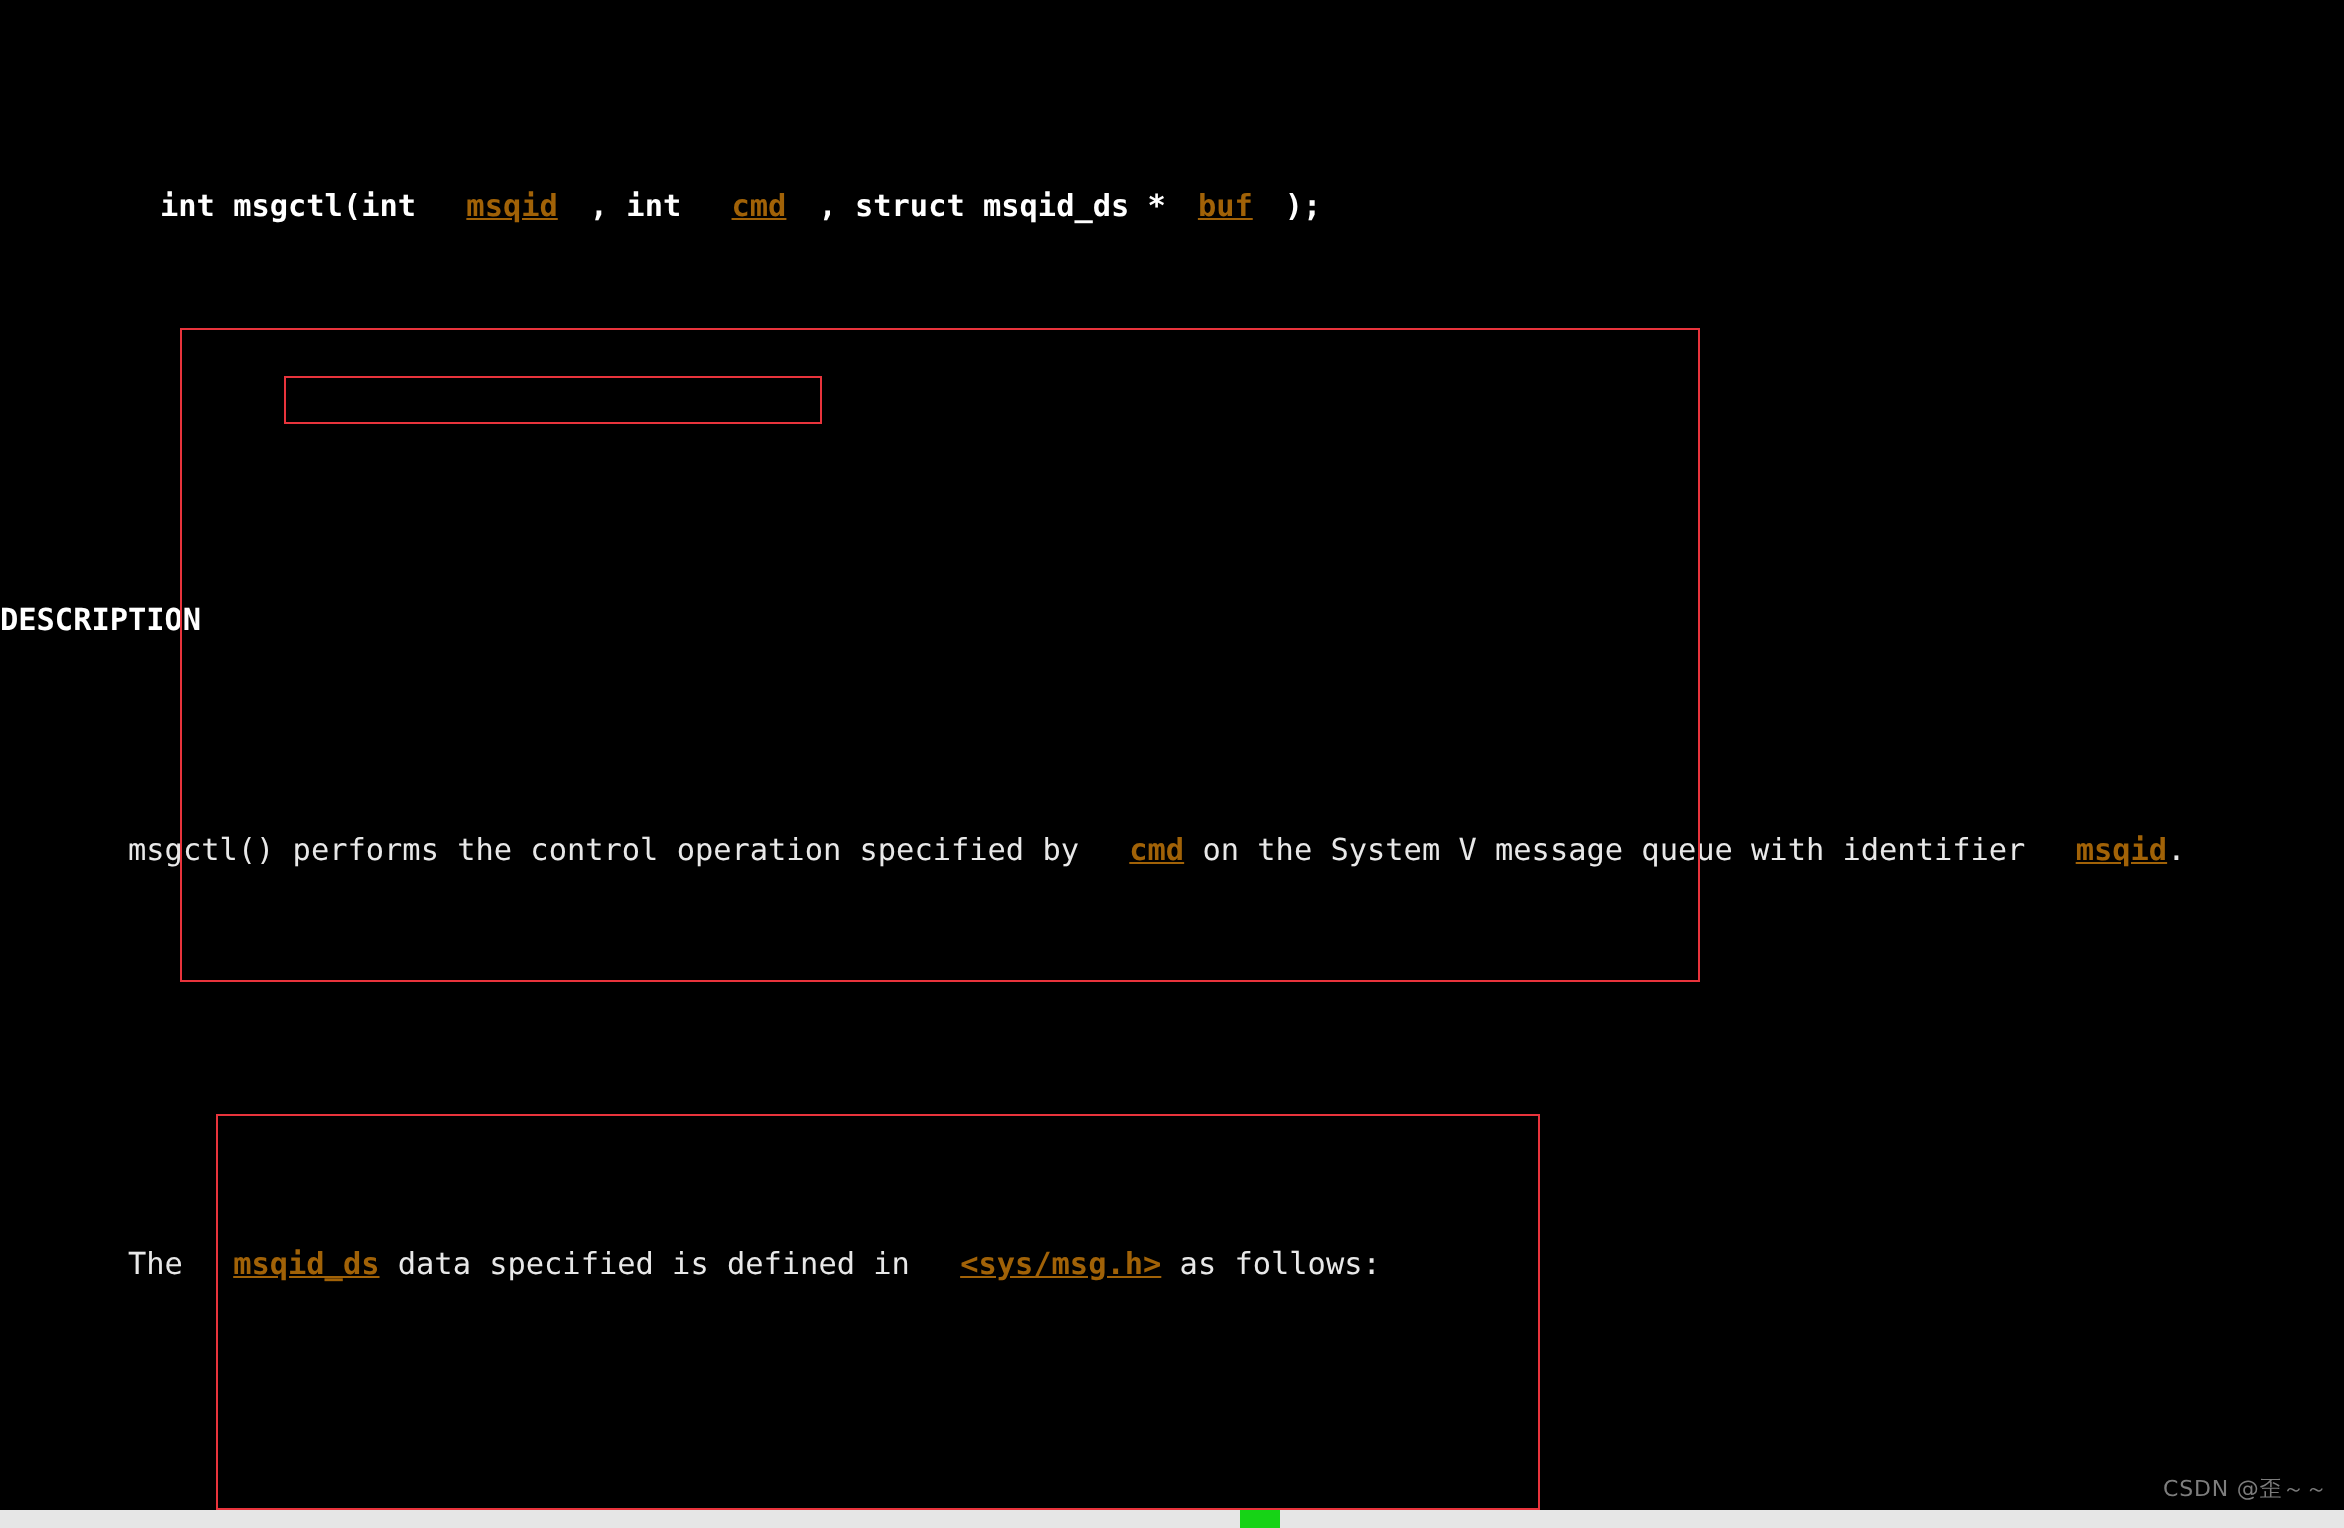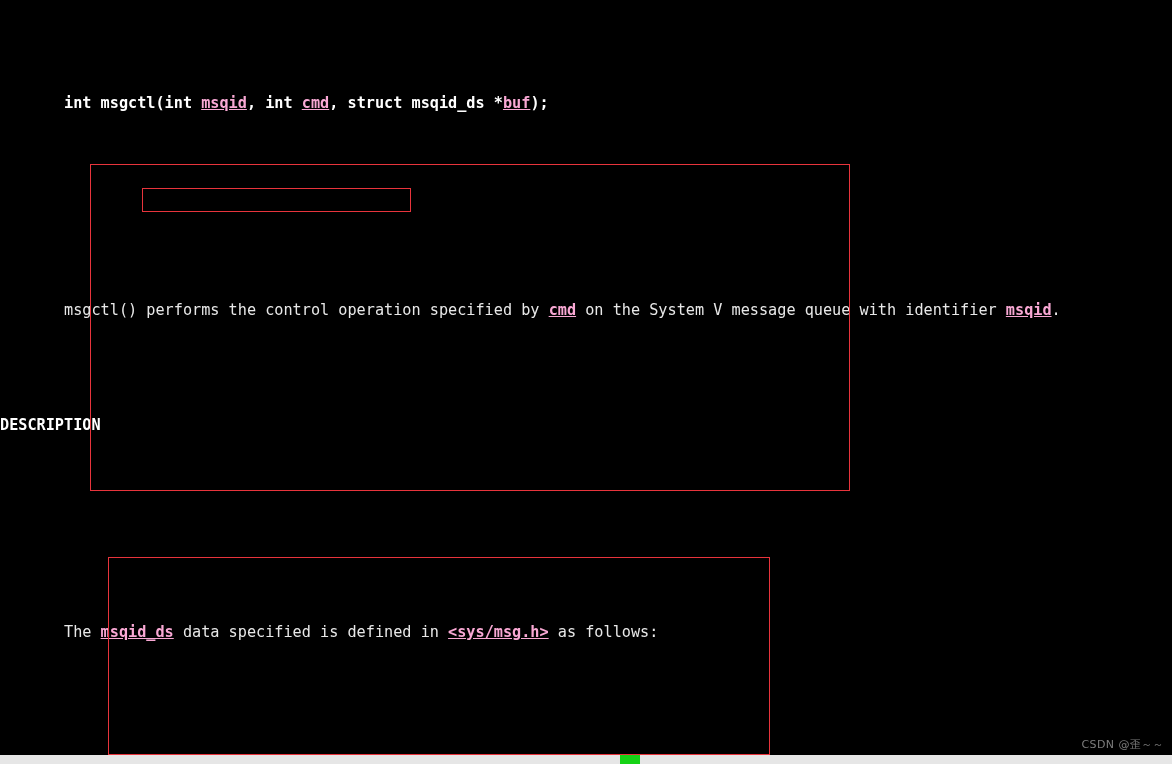--- a/index.html
+++ b/index.html
@@ -32,24 +32,25 @@
 
   .line {
     height: 23px;
     white-space: pre;
     color: #e8e8e8;
   }
 
   .bold {
     font-weight: bold;
     color: #ffffff;
+    margin-left: 16px;
   }
   .ul {
     text-decoration: underline;
-    color: #f9a8d4;
+    color: #a16207;
   }
   .hdr {
     font-weight: bold;
     color: #ffffff;
   }
 
   
   .annot-box {
     position: absolute;
     border: 1.5px solid #e8343c;
@@ -99,24 +100,24 @@
 <body>
 
 <div id="terminal">
 
   
   <div class="line"><span>       </span><span class="bold">int msgctl(int </span><span class="bold ul">msqid</span><span class="bold">, int </span><span class="bold ul">cmd</span><span class="bold">, struct msqid_ds *</span><span class="bold ul">buf</span><span class="bold">);</span></div>
 
   <div class="line"> </div>
 
   
-  <div class="line"><span>       </span><span>msgctl() performs the control operation specified by </span><span class="bold ul">cmd</span><span> on the System V message queue with identifier </span><span class="bold ul">msqid</span><span>.</span></div>
+  <div class="line"><span class="hdr">DESCRIPTION</span></div>
 
   
-  <div class="line"><span class="hdr">DESCRIPTION</span></div>
+  <div class="line"><span>       </span><span>msgctl() performs the control operation specified by </span><span class="bold ul">cmd</span><span> on the System V message queue with identifier </span><span class="bold ul">msqid</span><span>.</span></div>
 
   <div class="line"> </div>
 
   
   <div class="line"><span>       </span><span>The </span><span class="bold ul">msqid_ds</span><span> data specified is defined in </span><span class="bold ul">&lt;sys/msg.h&gt;</span><span> as follows:</span></div>
 
   <div class="line"> </div>
 
   
   

